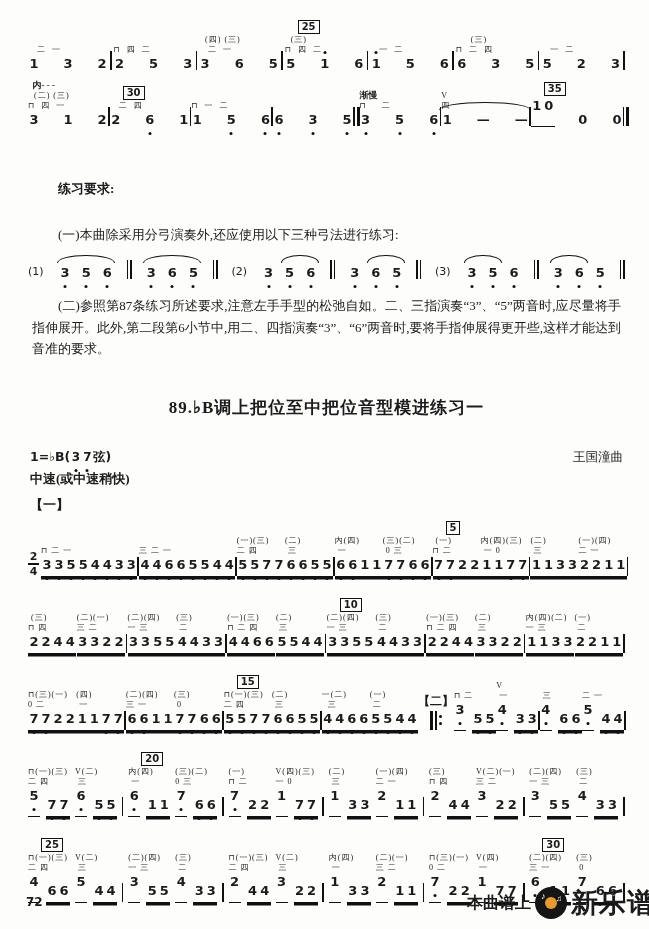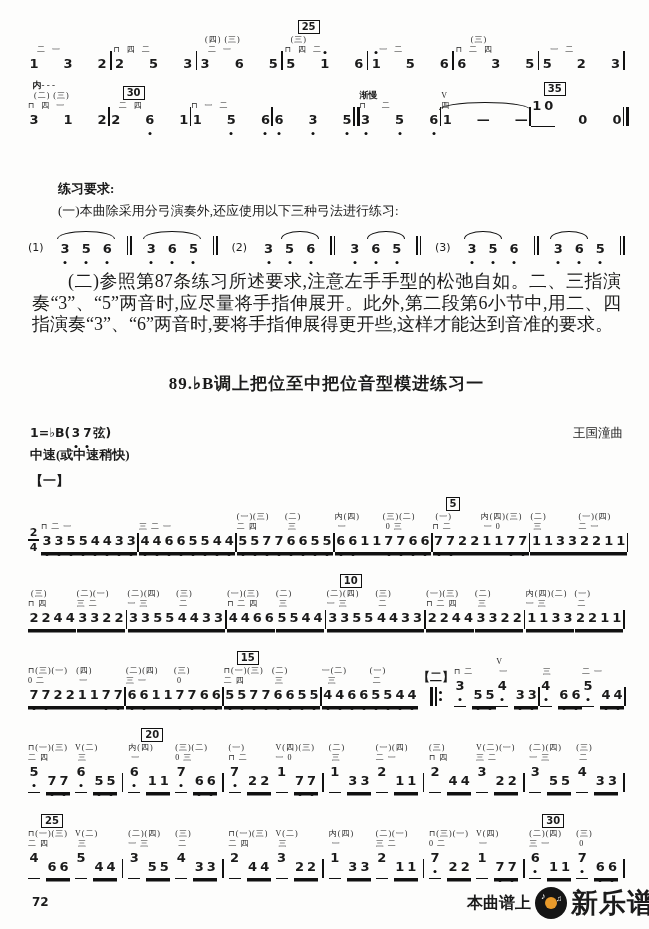--- a/index.html
+++ b/index.html
@@ -37,34 +37,34 @@
   .vb i.th{width:3px;}
   .vb .rdots{display:flex;flex-direction:column;justify-content:center;gap:4px;height:19px;}
   .vb .rdots b{display:block;width:3px;height:3px;border-radius:50%;background:#111;}
   .ts{display:flex;flex-direction:column;align-items:center;margin-right:2px;}
   .ts span{font:bold 11px "DejaVu Sans",sans-serif;line-height:11px;}
   .ts i{display:block;width:11px;height:1.5px;background:#111;margin:1px 0;}
   .plbl{font:11px "DejaVu Sans",sans-serif;margin:0 2px 2px 0;}
   
   .req{margin:16px 0 0 6px;font-size:13px;line-height:22px;}
   .req .rh{font-weight:bold;margin-left:2em;margin-top:42px;}
-  .req .ri{margin-left:2em;}
-  .para{margin:6px 6px 0 6px;font-size:18px;line-height:21.5px;text-indent:2em;text-align:justify;}
+  .req .ri{margin-left:2em;margin-top:24px;}
+  .para{margin:6px 6px 0 6px;font-size:13px;line-height:21.5px;text-indent:2em;text-align:justify;}
   .title{margin-top:36px;text-align:center;font-size:17px;font-weight:bold;letter-spacing:1px;}
   .meta{margin:30px 4px 0 4px;}
   .meta .row1{display:flex;justify-content:space-between;align-items:center;font-size:13px;}
   .keysig{font-family:"DejaVu Sans",sans-serif;font-weight:bold;font-size:12.5px;}
   .keysig .d{font-size:12px;}
   .composer{font-size:12.5px;}
   .tempo{font-weight:bold;font-size:13px;margin-top:4px;}
   .sec1{font-weight:bold;font-size:13px;margin:8px 0 2px 0;}
   .exercise .mline{padding-bottom:14px;margin-top:7px;}
   
   .footer{position:absolute;left:0;right:0;bottom:6px;height:40px;}
-  .pageno{position:absolute;left:32px;bottom:14px;font:bold 12px "DejaVu Sans",sans-serif;}
+  .pageno{position:absolute;left:26px;bottom:14px;font:bold 12px "DejaVu Sans",sans-serif;}
   .brandbox{position:absolute;right:-6px;bottom:2px;display:flex;align-items:center;gap:4px;}
   .brandnote{font-size:16px;font-weight:bold;}
   .disc{width:32px;height:32px;border-radius:50%;background:#151515;position:relative;flex:0 0 auto;}
   .disc::after{content:"";position:absolute;left:50%;top:50%;transform:translate(-50%,-50%);
      width:12px;height:12px;border-radius:50%;background:#e89a2b;}
   .disc .nt{position:absolute;left:6px;top:4px;color:#fff;font-size:9px;}
   .disc .nt2{position:absolute;right:5px;top:7px;color:#fff;font-size:8px;}
   .brand{font-size:27px;font-weight:bold;letter-spacing:1px;}
 </style>
 </head>

